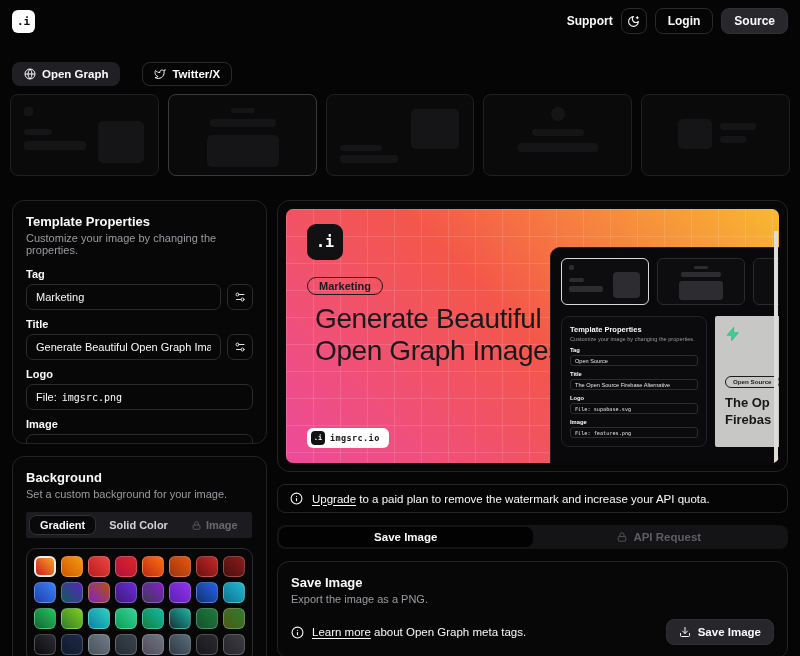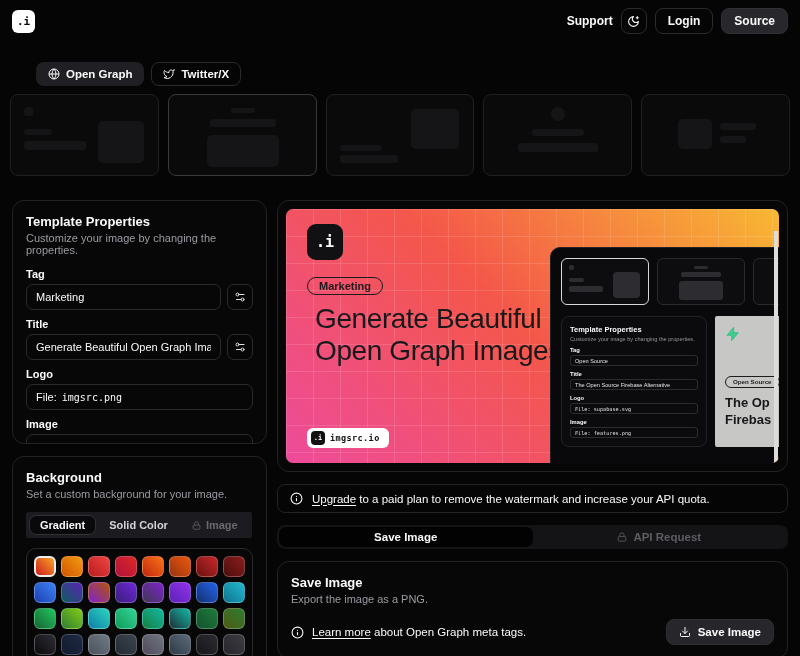--- a/index.html
+++ b/index.html
@@ -21,21 +21,21 @@
   .h-right { display:flex; align-items:center; gap:8px; }
   .support { font-size:12px; font-weight:700; cursor:pointer; }
   .icon-btn { width:26px; height:26px; border:1px solid #2b2b2f; border-radius:8px; background:transparent;
               color:#fafafa; display:flex; align-items:center; justify-content:center; cursor:pointer; }
   .btn-outline { border:1px solid #2b2b2f; border-radius:8px; background:transparent; color:#fafafa;
                  padding:5px 12px; font-size:12px; font-weight:700; cursor:pointer; font-family:inherit; }
   .btn-filled { border:1px solid #2f2f34; border-radius:8px; background:#28282c; color:#fafafa;
                 padding:5px 12px; font-size:12px; font-weight:700; cursor:pointer; font-family:inherit; }
 
   
-  .mode-row { display:flex; gap:7px; padding:20px 12px 0;margin-left:24px; }
+  .mode-row { display:flex; gap:22px; padding:20px 12px 0; }
   .mode-btn { display:flex; align-items:center; gap:6px; font-size:11.5px; font-weight:700; padding:5px 11px;
               border-radius:8px; cursor:pointer; color:#fafafa; background:transparent; border:1px solid transparent; font-family:inherit; }
   .mode-btn.active { background:#202024; }
   .mode-btn.inactive { border-color:#2b2b2f; }
 
   
   .thumbs { display:flex; gap:9px; padding:8px 10px 0; }
   .thumb { flex:1; height:82px; background:#0a0a0b; border:1px solid #202023; border-radius:8px;
            position:relative; overflow:hidden; cursor:pointer; }
   .thumb.hl { border-color:#39393e; }

